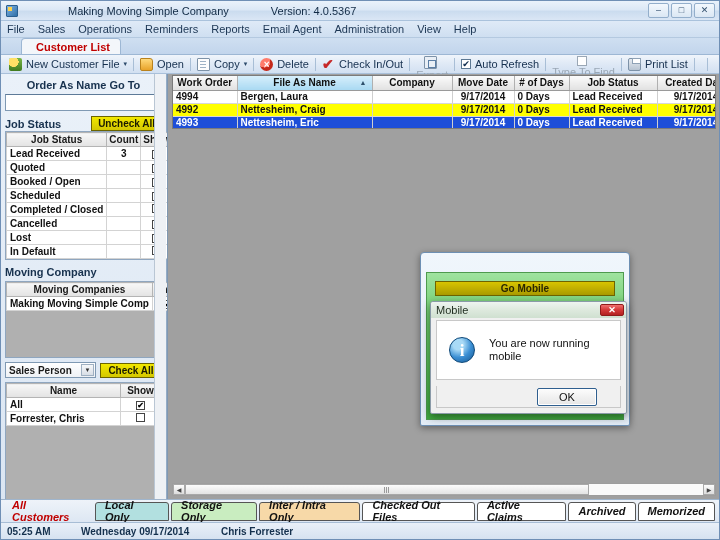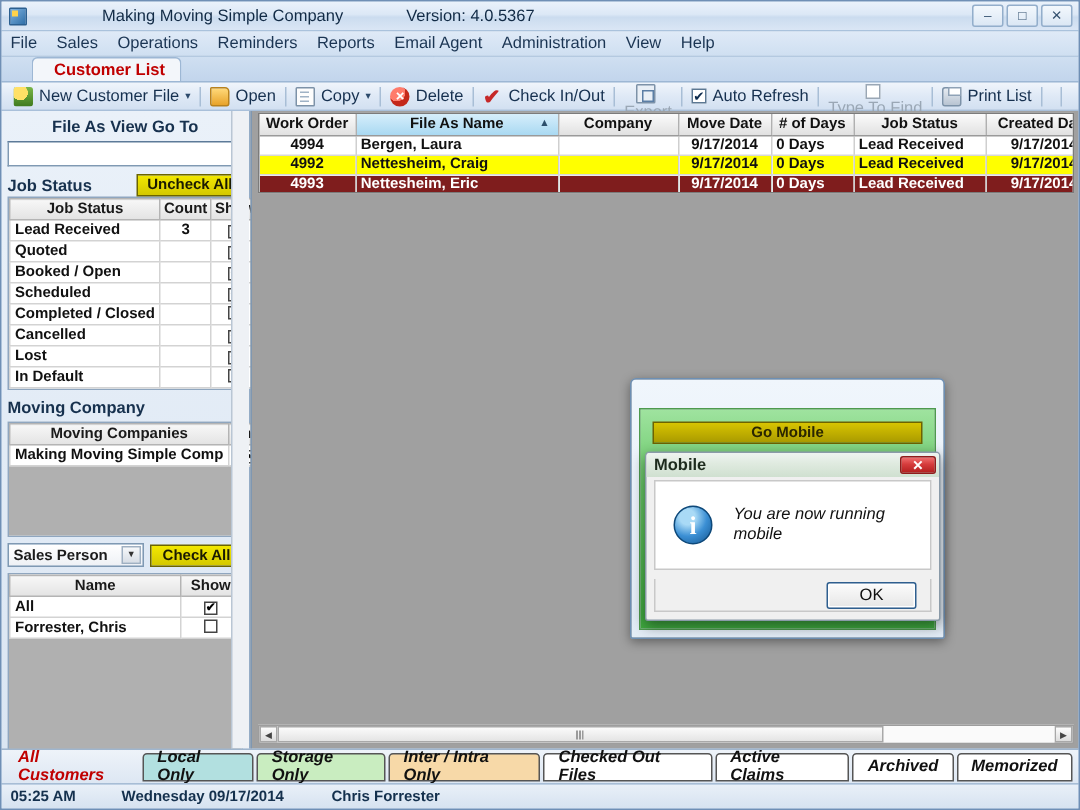--- a/index.html
+++ b/index.html
@@ -180,22 +180,22 @@
   }
   table.dg th.sorted { background: linear-gradient(180deg,#d6eefb,#a9d9f2); position:relative; }
   table.dg th.sorted .sortarrow { position:absolute; right:5px; top:3px; font-size:7px; color:#2d4f6b; }
   table.dg td {
     border-right:1px solid #cfcfcf; border-bottom:1px solid #d7d7d7;
     font-size:10px; height:13px; padding:0 3px; white-space:nowrap; overflow:hidden;
     font-weight:bold;
   }
   tr.r-white td { background:#fff; color:#111; }
   tr.r-yellow td { background:#ffff00; color:#111; }
-  tr.r-green td { background:#7f1d1d; color:#fff; }
-  td.num { text-align:center; }
+  tr.r-green td { background:#1d4ed8; color:#fff; }
+  td.num { }
   td.ctr { text-align:center; }
 
   
   .hscroll {
     position:absolute; left:4px; right:3px; bottom:3px; height:13px;
     background:#f0f0f0; border:1px solid #9d9d9d; display:flex; align-items:center;
   }
   .hs-btn {
     width:12px; height:11px; background:linear-gradient(180deg,#fdfdfd,#dcdcdc);
     border:1px solid #a8a8a8; display:flex;align-items:center;justify-content:center;
@@ -257,46 +257,46 @@
     position:absolute; left:262px; top:227px; width:197px; height:113px;
     background:#f0f0f0; border:1px solid #8a9aa8;
     border-radius:3px 3px 2px 2px;
     box-shadow:0 3px 9px rgba(0,0,0,.45);
   }
   .mb-tb {
     height:16px; display:flex; align-items:center; padding-left:5px;
     background: linear-gradient(180deg,#eef4f0 0%,#dfeadf 45%,#cfe0d0 100%);
     border-radius:2px 2px 0 0;
   }
-  .mb-title { font-size:11px; font-weight:bold; color:#1d2b1d; }
+  .mb-title { font-size:11px; font-weight:normal; color:#1d2b1d; }
   .mb-close {
     margin-left:auto; margin-right:2px;
     width:24px;height:12px;
     background:linear-gradient(180deg,#f07070 0%,#d63c3c 45%,#b32020 100%);
     border:1px solid #8f1b1b; border-radius:2px;
     display:flex;align-items:center;justify-content:center;
     color:#fff; font-size:9px; font-weight:bold; line-height:1;
   }
   .mb-body {
     position:absolute; left:5px; top:18px; right:5px; height:60px;
     background:#fff; border:1px solid #c8c8c8;
     display:flex; align-items:center; padding-left:12px;
   }
   .info-icon {
     width:26px;height:26px;border-radius:50%;flex:0 0 auto; margin-right:14px;
     background: radial-gradient(circle at 35% 28%, #a9daf6 0 22%, #3b8fd4 55%, #15568f 100%);
     border:1px solid #0d4879;
     display:flex;align-items:center;justify-content:center;
     color:#fff; font-family:"Liberation Serif", serif; font-weight:bold; font-size:17px; line-height:1;
   }
-  .mb-msg { font-size:11px; color:#111; line-height:13px;font-style:italic; }
+  .mb-msg { font-size:11px; color:#111; line-height:13px; }
   .mb-footer {
     position:absolute; left:5px; right:5px; bottom:5px; height:22px;
     background:#f0f0f0; border:1px solid #c8c8c8; border-top:none;
-    display:flex; align-items:center; justify-content:flex-end; padding-right:9px;
+    display:flex; align-items:center; justify-content:flex-end; padding-right:23px;
   }
   .btn-ok {
     width:60px;height:18px;
     background:linear-gradient(180deg,#fcfcfc,#e6e6e6);
     border:1px solid #2f5f8f; border-radius:2px;
     font-size:11px; color:#111;
     display:flex;align-items:center;justify-content:center;
     box-shadow:inset 0 0 0 1px #fff;
   }
 
@@ -409,21 +409,21 @@
       
       
     </div>
     <div class="tbsep"></div>
 
   </div>
 
   <div class="body">
 
     <div class="leftpanel">
-      <div class="lp-title">File As View Go To</div>
+      <div class="lp-title">Order As Name Go To</div>
       <input class="lp-input" type="text" value="" style="">
 
       <div class="lp-rowhdr">
         <span class="lbl">Job Status</span>
         <div class="btn-yellow">Uncheck All</div>
       </div>
 
       <div class="gridwrap">
         <table class="grid">
           <tbody>

